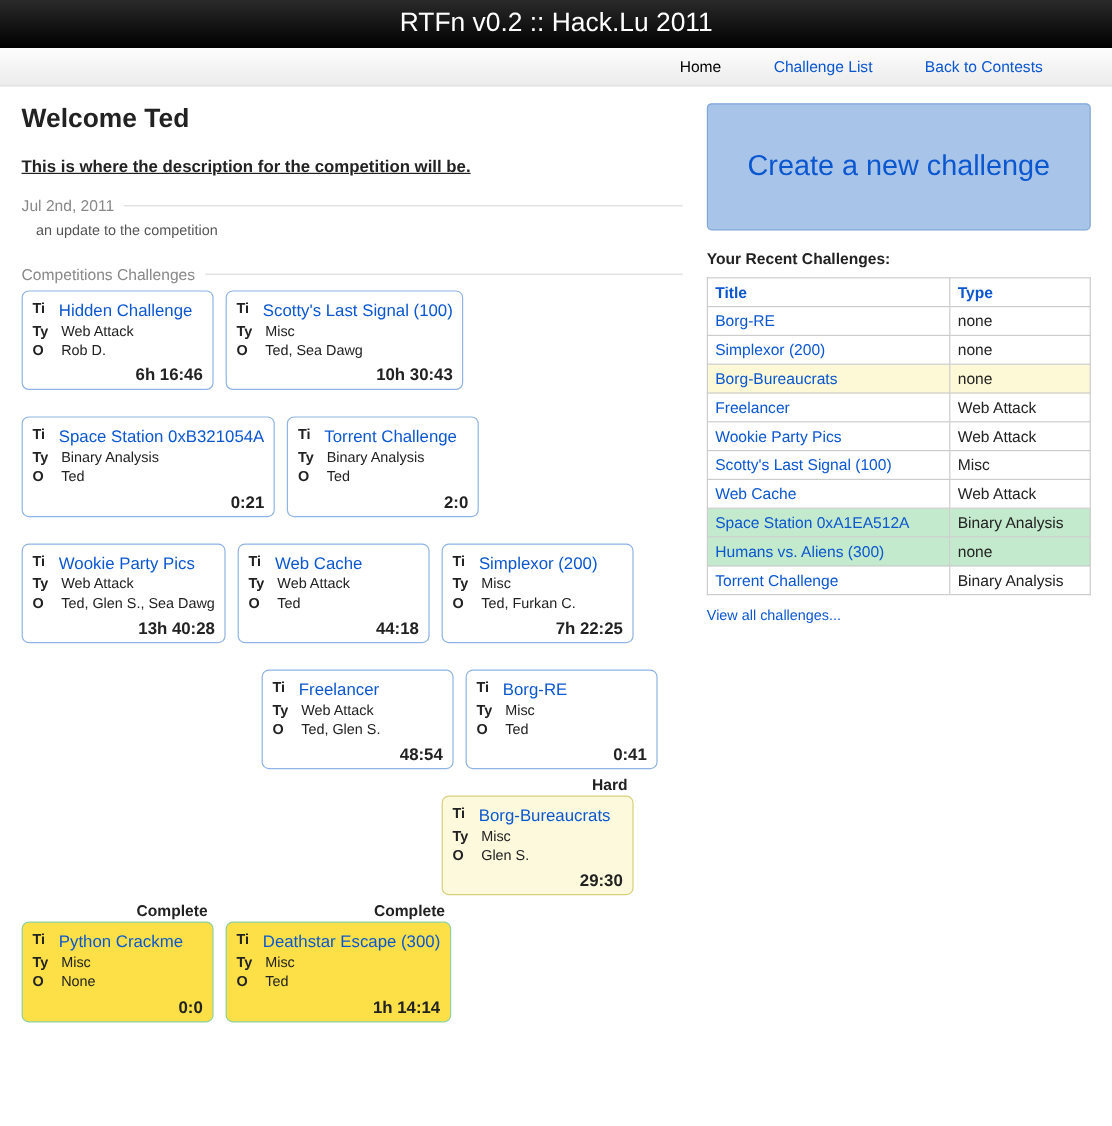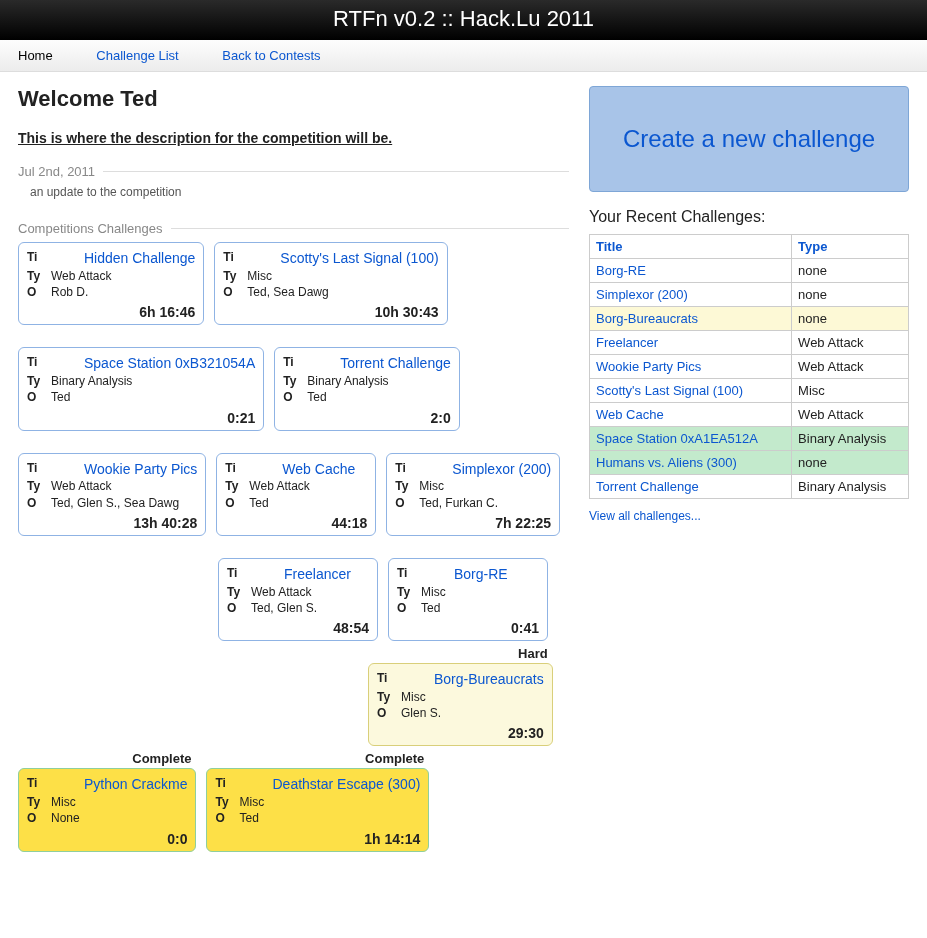--- a/index.html
+++ b/index.html
@@ -1,40 +1,40 @@
 <!DOCTYPE html>
 <html><head>
 <meta charset="utf-8">
 <style>
 * { box-sizing: border-box; margin: 0; padding: 0; }
 body { font-family: Arial, Helvetica, sans-serif; font-size: 13px; color: #222; background: #fff; width: 927px; }
 .header-bar { background: linear-gradient(#2a2a2a,#000); color: #fff; text-align: center; padding: 6px 0 8px; font-size: 22px; }
-.navbar { background: linear-gradient(#fdfdfd,#ececec); border-bottom: 1px solid #ddd; padding: 8px 18px; font-size: 13px; }
+.navbar { background: linear-gradient(#fdfdfd,#ececec); border-bottom: 1px solid #ddd; padding: 8px 18px; font-size: 13px; text-align: right; }
 .navbar a { color: #0b57d0; text-decoration: none; margin-right: 40px; cursor: pointer; }
 .navbar a.active { color: #000; }
 .content { display: flex; padding: 14px 18px 30px; gap: 20px; }
 .left-col { flex: 1; }
 .right-col { width: 320px; }
 h1.welcome { font-size: 22px; font-weight: bold; margin-bottom: 18px; }
 .desc { font-weight: bold; font-size: 14px; margin-bottom: 18px; text-decoration: underline; }
 .section-label { color: #888; font-size: 13px; margin: 10px 0 6px; display: flex; align-items: center; gap: 8px; }
 .section-label::after { content: ""; flex: 1; height: 1px; background: #ddd; }
 .update-text { color: #555; margin: 6px 0 22px 12px; font-size: 12px; }
 .card { border: 1.5px solid #8fb3e4; border-radius: 6px; padding: 6px 8px 4px; position: relative; min-width: 160px; background: #fff; }
 .card.yellow { background: #fcf9dd; border-color: #d9cf7a; }
 .card.green { background: #fde047; border-color: #8fcf9c; }
 .card .badge { position: absolute; top: -18px; right: 4px; font-weight: bold; font-size: 13px; }
 .card .row { display: flex; font-size: 12px; line-height: 1.35; }
 .card .lab { font-weight: bold; width: 22px; }
-.card .title-link { color: #0b57d0; font-size: 14px; text-decoration: none; cursor: pointer; margin-left: 35px; }
+.card .title-link { color: #0b57d0; font-size: 14px; text-decoration: none; cursor: pointer; }
 .card .val { font-size: 12px; padding-left: 2px; }
 .card .time { text-align: right; font-weight: bold; font-size: 14px; margin-top: 4px; }
 .card-row-group { margin-bottom: 22px; display: flex; flex-wrap: wrap; gap: 10px; }
 .create-box { background: #a8c4e8; border: 1px solid #7ea6d6; border-radius: 4px; text-align: center; padding: 38px 10px; color: #0b57d0; font-size: 24px; cursor: pointer; margin-bottom: 16px; }
-.recent-title { font-weight: normal; font-size: 16px; margin-bottom: 8px; }
+.recent-title { font-weight: bold; font-size: 13px; margin-bottom: 8px; }
 table.recent { width: 100%; border-collapse: collapse; font-size: 13px; padding-left: 20px; }
 table.recent th, table.recent td { border: 1px solid #ccc; padding: 4px 6px; text-align: left; }
 table.recent th { color: #0b57d0; font-weight: bold; background: #fff; }
 table.recent td a.tlink { color: #0b57d0; text-decoration: none; cursor: pointer; }
 table.recent tr.row-yellow td { background: #fdf9d6; }
 table.recent tr.row-green td { background: #c3eacc; }
 .view-all { color: #0b57d0; font-size: 12px; text-decoration: none; cursor: pointer; display: inline-block; margin-top: 10px; }
 </style>
 </head>
 <body>

